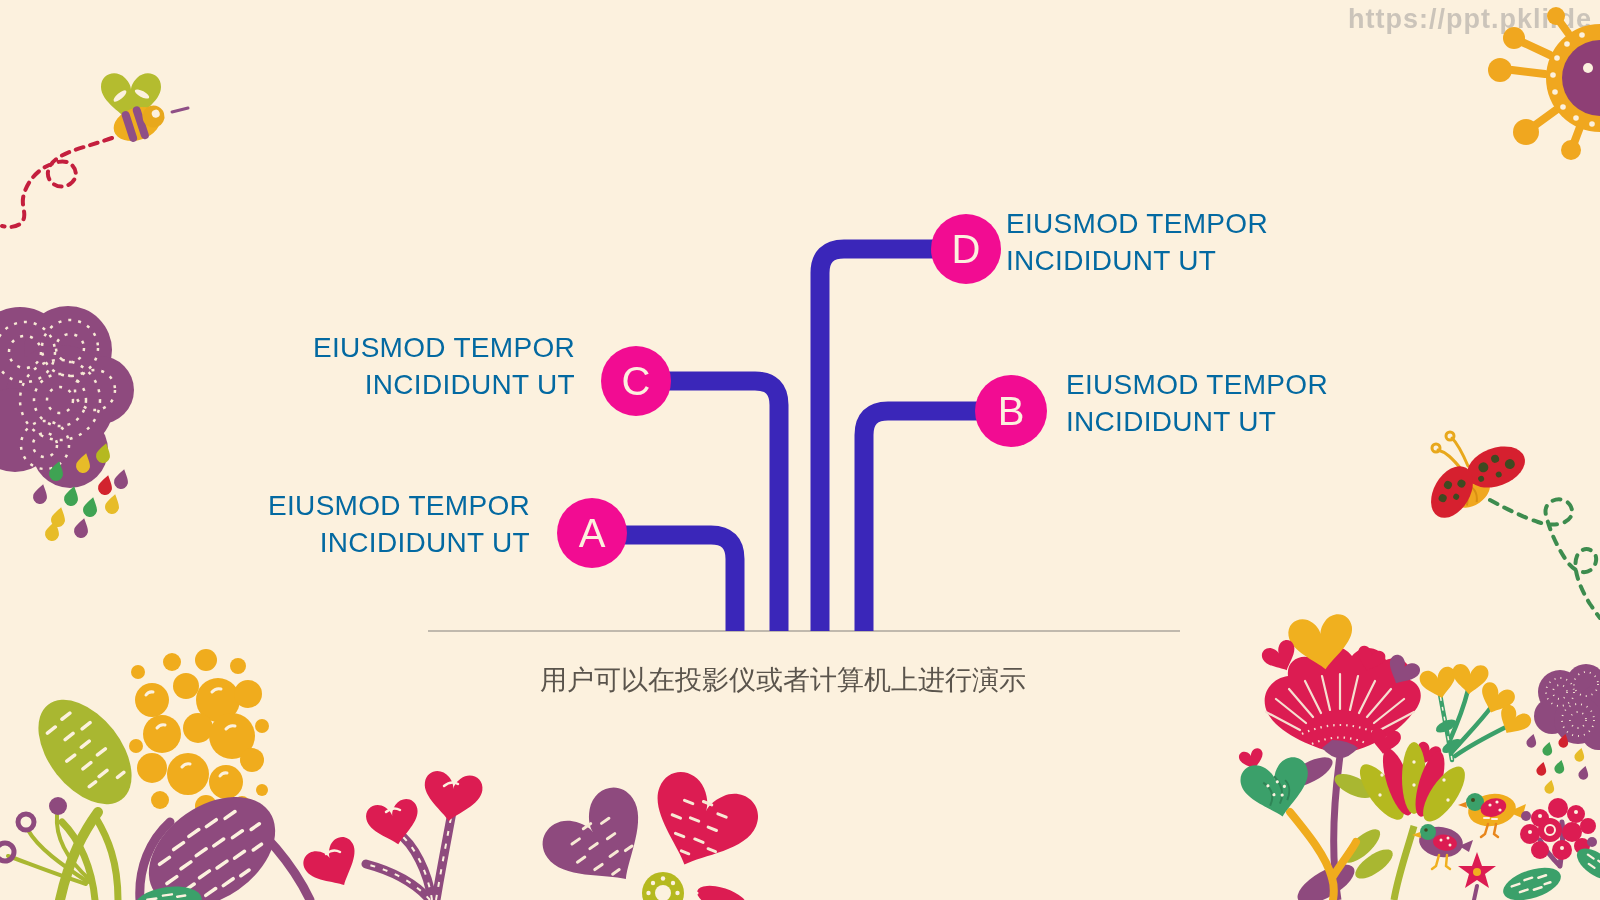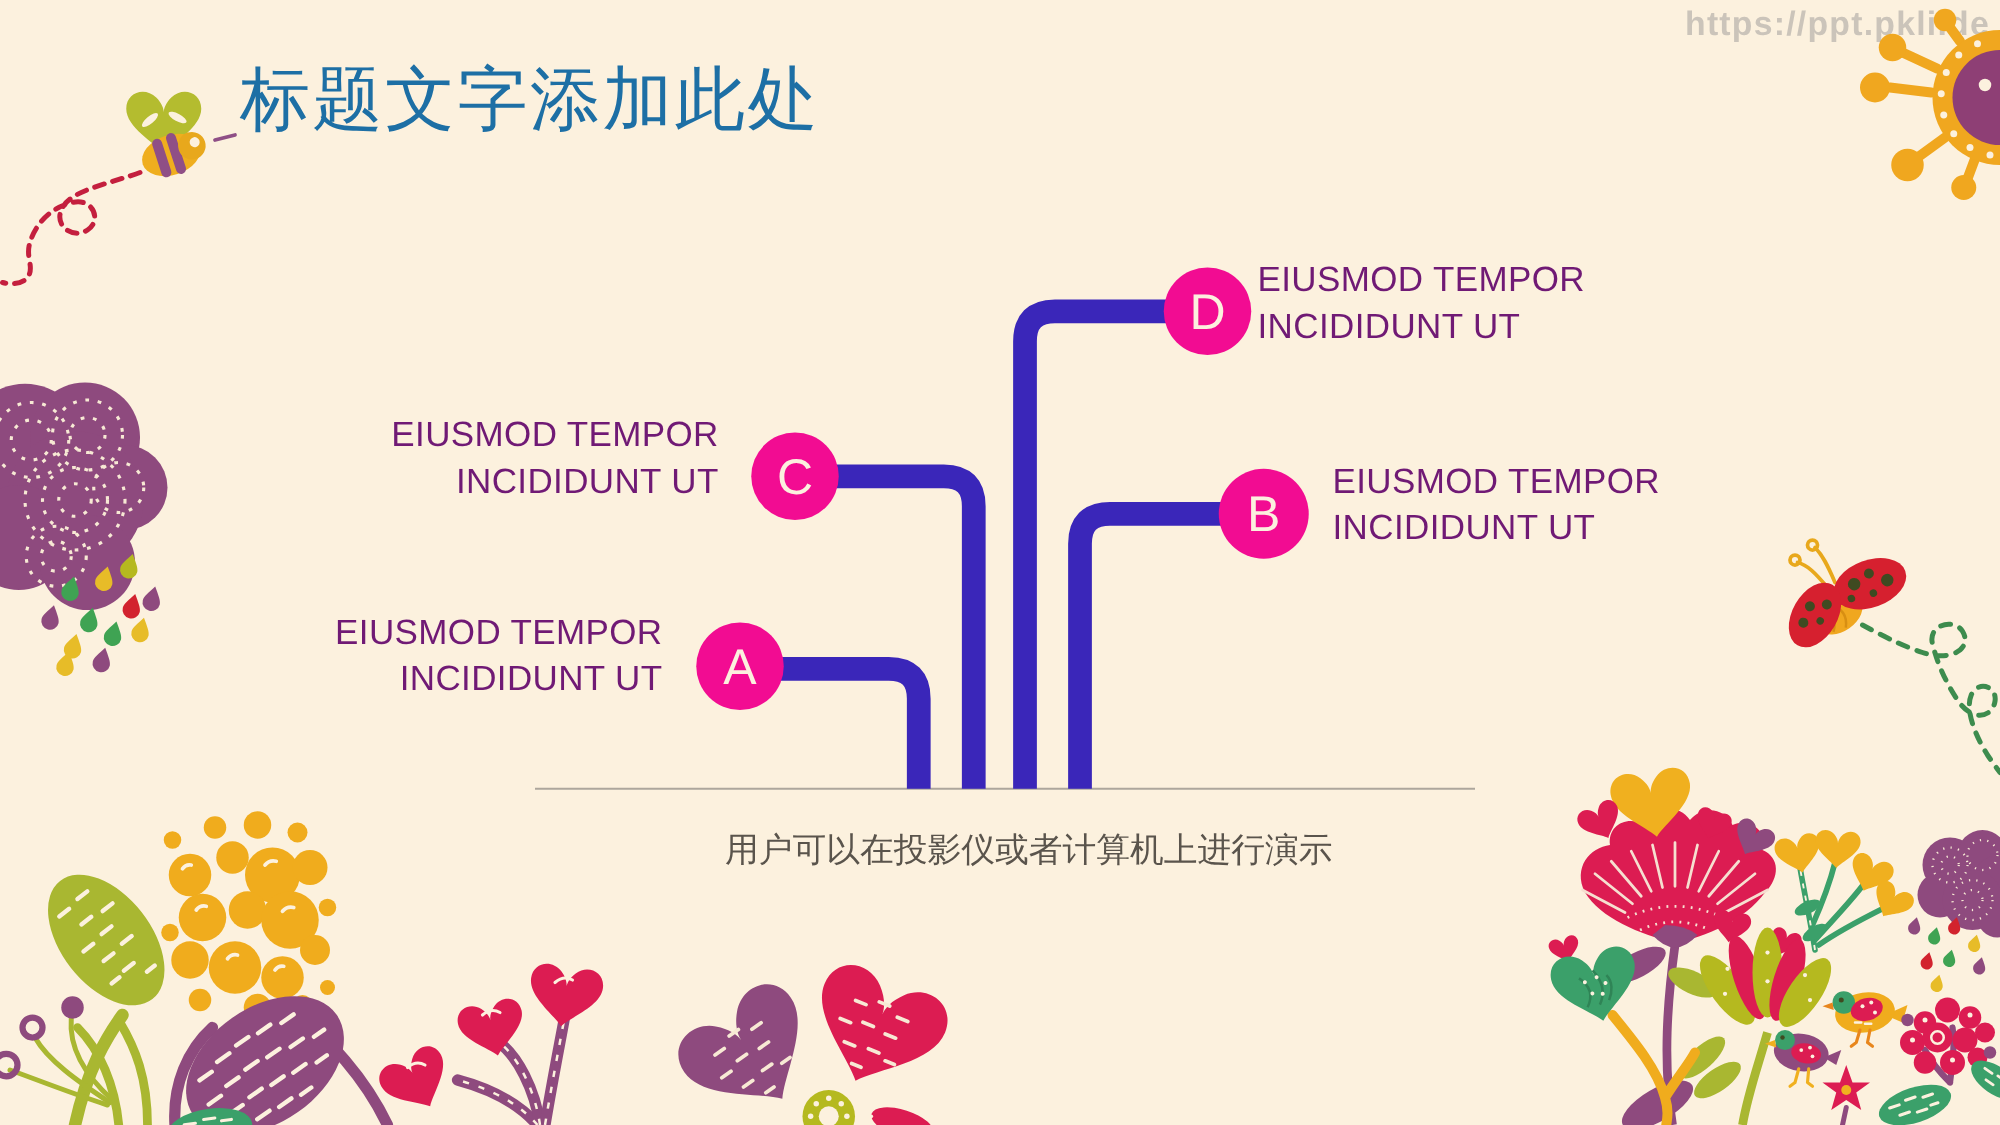--- a/index.html
+++ b/index.html
@@ -3,23 +3,23 @@
 <meta charset="utf-8">
 <style>
   html,body{margin:0;padding:0;}
   .slide{position:relative;width:1600px;height:900px;background:#FCF1DE;overflow:hidden;
          font-family:"Liberation Sans",sans-serif;}
   .abs{position:absolute;}
   .watermark{top:4px;right:8px;font-size:27px;font-weight:bold;color:#CBC4BA;letter-spacing:1px;}
   .title{left:192px;top:50px;font-size:56px;color:#1D6FA5;letter-spacing:2px;line-height:1.05;}
   .subtitle{left:195px;top:112px;font-size:20px;color:#A8A49D;letter-spacing:0.3px;}
   .deco,.diagram{left:0;top:0;}
-  .label{font-size:28px;line-height:37px;color:#701a75;letter-spacing:0.3px;}
+  .label{font-size:28px;line-height:37px;color:#0369a1;letter-spacing:0.3px;}
   .label.right{text-align:right;}
-  .caption{left:448px;top:662px;width:750px;text-align:center;font-size:27px;color:#5A544C;}
+  .caption{left:408px;top:662px;width:750px;text-align:center;font-size:27px;color:#5A544C;}
   svg{display:block;}
 </style>
 </head>
 <body>
 
 <div class="slide">
 
   <div class="abs watermark">https://ppt.pkli.de</div>
 
   <svg class="abs deco" width="1600" height="900" viewBox="0 0 1600 900">
@@ -438,21 +438,20 @@
           <path d="M -20 -4 h8 M -6 -6 h8 M 8 -4 h8 M -14 4 h8 M 0 6 h8 M 12 4 h6" stroke="#FCF1DE" stroke-width="2.5" stroke-linecap="round"></path>
         </g>
         <g transform="translate(1596,864) rotate(35)">
           <ellipse rx="22" ry="11" fill="#3BA06A"></ellipse>
           <path d="M -12 -3 h7 M 0 -4 h7 M -6 4 h7" stroke="#FCF1DE" stroke-width="2.2" stroke-linecap="round"></path>
         </g>
       </g>
     </g>
   </svg>
 
-  <div class="abs title">标题文字添加此处</div>
 
   <svg class="abs diagram" width="1600" height="900" viewBox="0 0 1600 900">
     <line x1="428" y1="631" x2="1180" y2="631" stroke="#ADA69C" stroke-width="1.5"></line>
     <g fill="none" stroke="#3A26B9" stroke-width="19">
       <path d="M 592 535 L 711 535 Q 735 535 735 559 L 735 631"></path>
       <path d="M 636 381 L 755 381 Q 779 381 779 405 L 779 631"></path>
       <path d="M 966 249 L 844 249 Q 820 249 820 273 L 820 631"></path>
       <path d="M 1011 411 L 888 411 Q 864 411 864 435 L 864 631"></path>
     </g>
     <g font-family="Liberation Sans, sans-serif" font-size="40" fill="#FCF0DE" text-anchor="middle">

